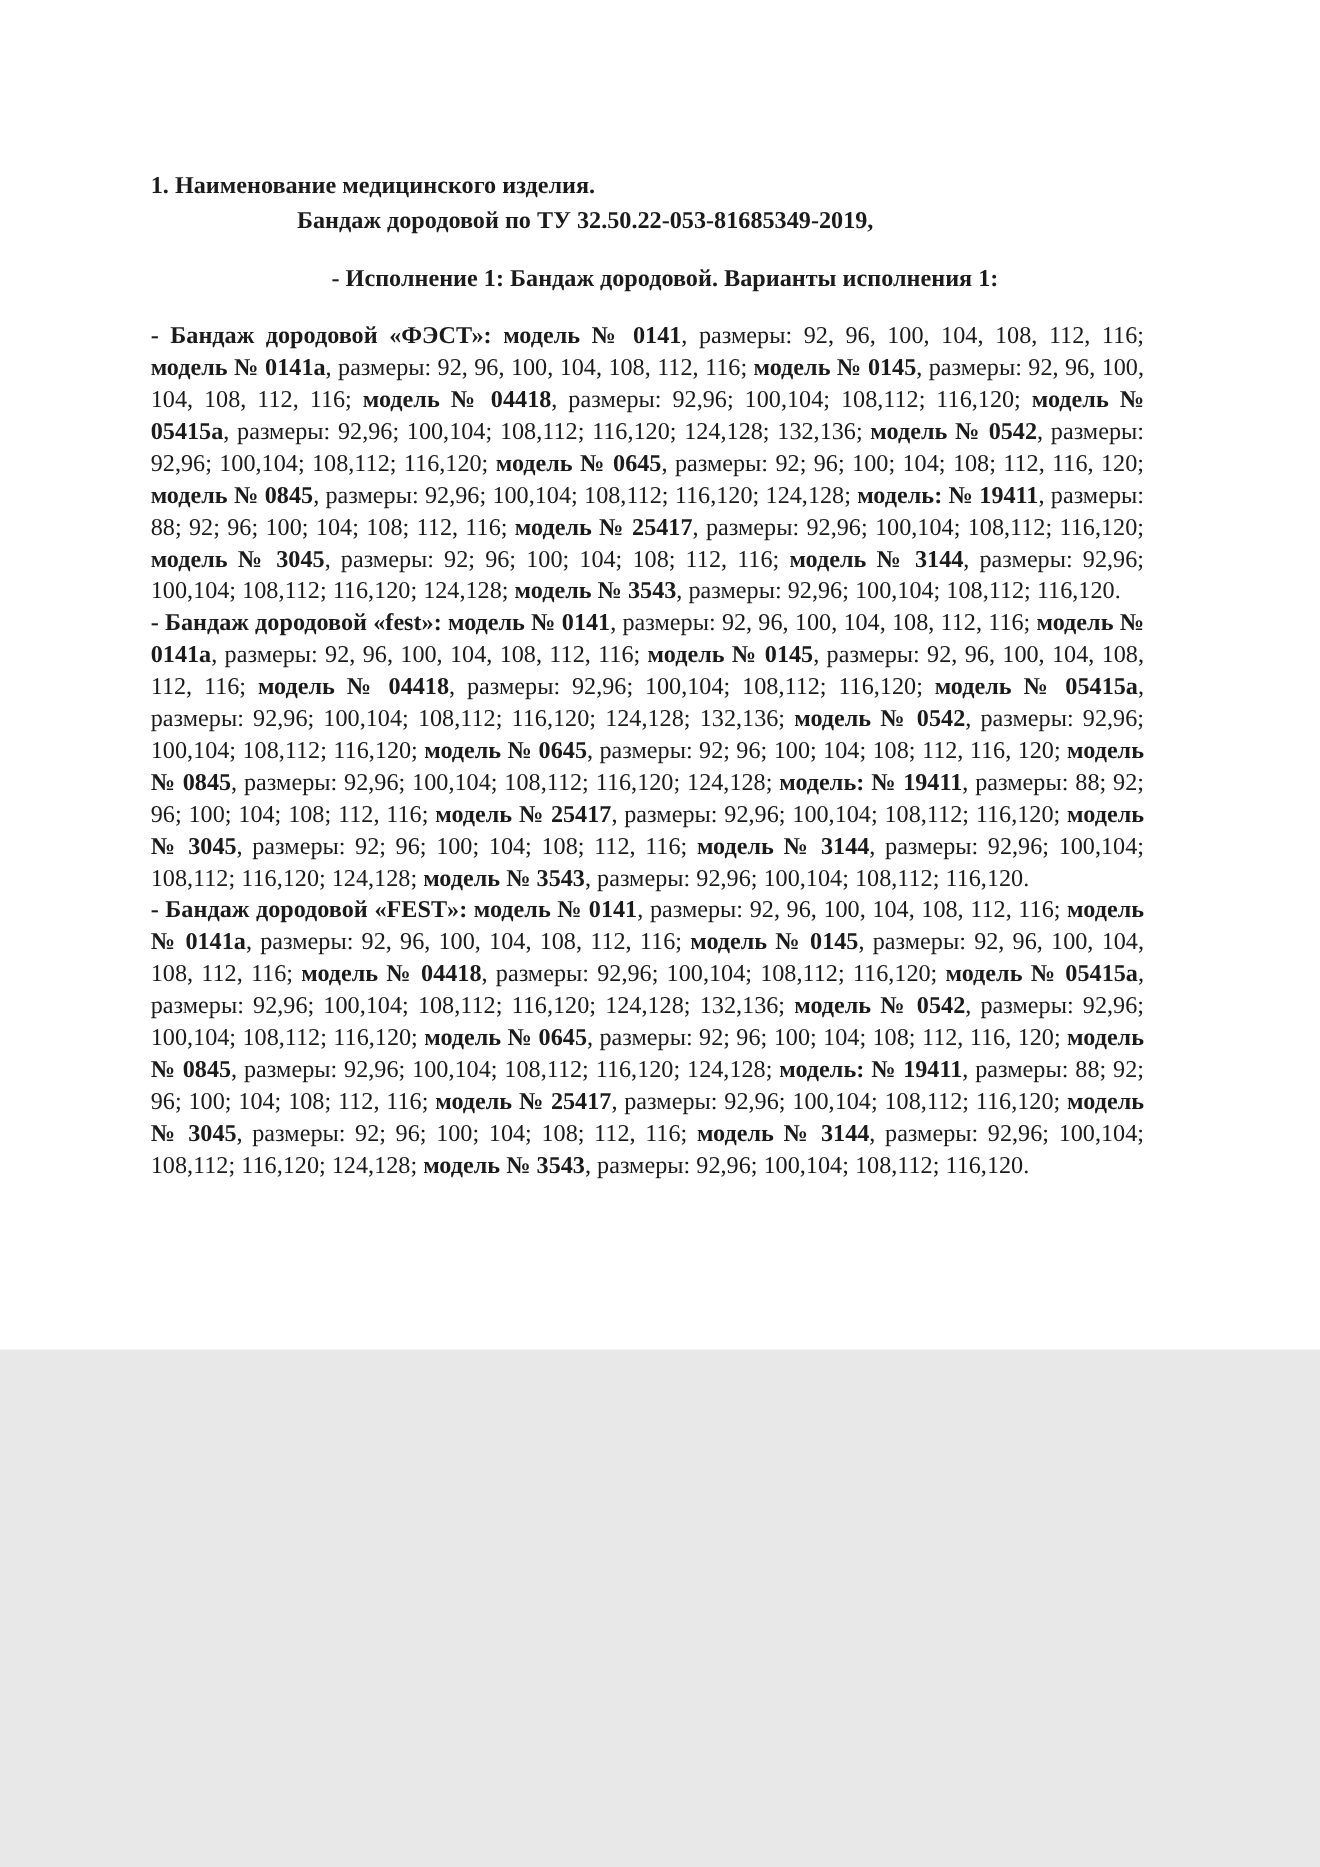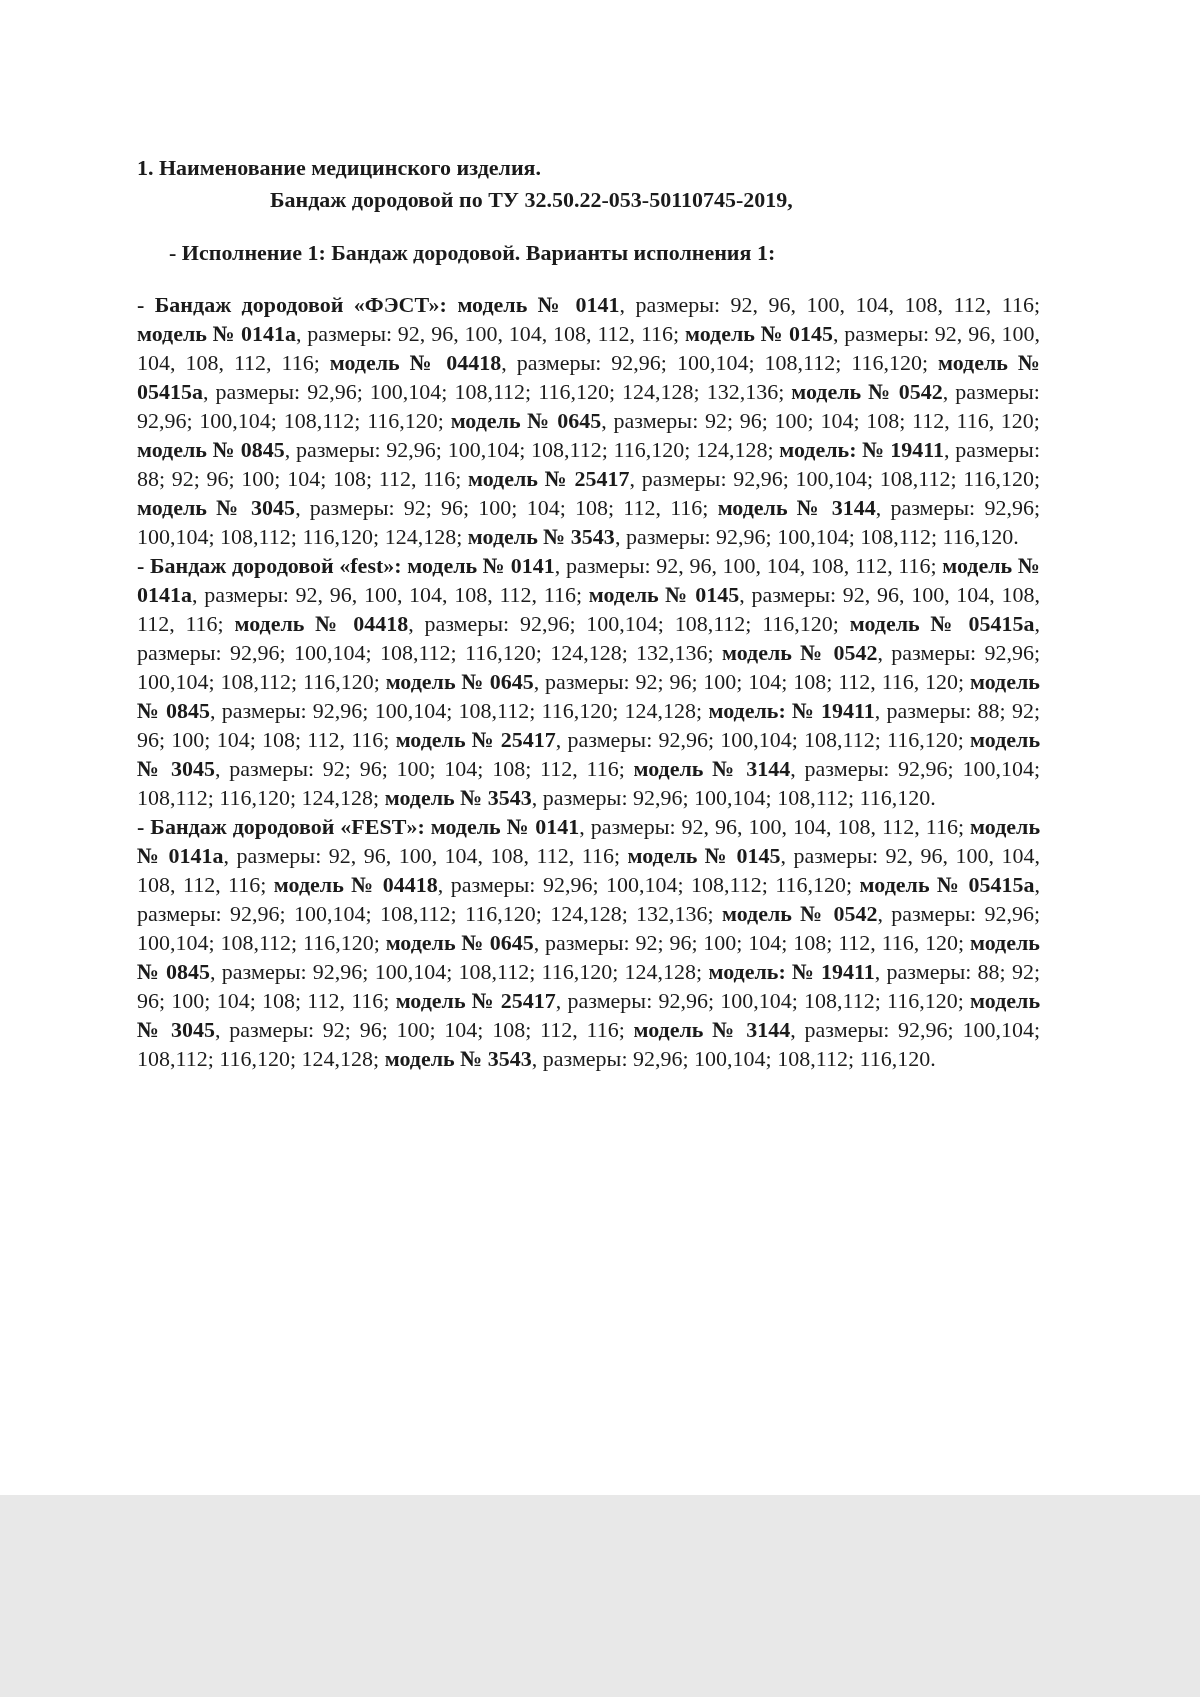--- a/index.html
+++ b/index.html
@@ -3,38 +3,38 @@
 <meta charset="utf-8">
 <style>
   html, body {
     margin: 0;
     padding: 0;
     background: #e8e8e8;
   }
   .page {
     position: relative;
     width: 1200px;
-    height: 1495px;
+    height: 1227px;
     margin: 0 auto;
     background: #ffffff;
     box-sizing: border-box;
     padding: 155px 160px 0 137px;
     font-family: "Liberation Serif", "DejaVu Serif", serif;
     color: #1b1b1b;
     overflow: hidden;
   }
   .h-line {
     font-size: 22px;
     line-height: 26px;
     font-weight: bold;
     margin: 0;
   }
   .h-line2 { margin: 6px 0 0 133px; }
   .h-line3 { margin: 26px 0 0 23px; }
-  .h-line4 { margin: 27px 0 0 32px; }
+  .h-line4 { margin: 27px 0 0 32px; text-align: center; }
 
   .paragraphs {
     margin-top: 24px;
   }
   .para {
     margin: 0;
     font-size: 22px;
     line-height: 29px;
     text-align: justify;
     text-justify: inter-word;
@@ -45,21 +45,21 @@
   .para .seg-regular {
     font-weight: normal;
   }
 </style>
 </head>
 <body>
 
 <div class="page">
   <div class="h-line h-line1">1. Наименование медицинского изделия.</div>
 
-  <div class="h-line h-line2">Бандаж дородовой по ТУ 32.50.22-053-50110745-2019,</div>
+  <div class="h-line h-line2">Бандаж дородовой по ТУ 32.50.22-053-81685349-2019,</div>
 
 
   <div class="h-line h-line4">- Исполнение 1:  Бандаж дородовой. Варианты исполнения 1:</div>
 
   <div class="paragraphs">
     <p class="para"><span class="seg-bold">- Бандаж дородовой «ФЭСТ»:  модель № 0141</span><span class="seg-regular">, размеры: 92, 96, 100, 104, 108, 112, 116; </span><span class="seg-bold">модель № 0141а</span><span class="seg-regular">, размеры: 92, 96, 100, 104, 108, 112, 116; </span><span class="seg-bold">модель № 0145</span><span class="seg-regular">, размеры: 92, 96, 100, 104, 108, 112, 116; </span><span class="seg-bold">модель № 04418</span><span class="seg-regular">, размеры: 92,96; 100,104; 108,112; 116,120; </span><span class="seg-bold">модель № 05415а</span><span class="seg-regular">, размеры: 92,96; 100,104; 108,112; 116,120; 124,128; 132,136; </span><span class="seg-bold">модель № 0542</span><span class="seg-regular">, размеры: 92,96; 100,104; 108,112; 116,120; </span><span class="seg-bold">модель № 0645</span><span class="seg-regular">, размеры: 92; 96; 100; 104; 108; 112, 116, 120; </span><span class="seg-bold">модель № 0845</span><span class="seg-regular">, размеры: 92,96; 100,104; 108,112; 116,120; 124,128; </span><span class="seg-bold">модель: № 19411</span><span class="seg-regular">, размеры: 88; 92; 96; 100; 104; 108; 112, 116; </span><span class="seg-bold">модель № 25417</span><span class="seg-regular">, размеры: 92,96; 100,104; 108,112; 116,120; </span><span class="seg-bold">модель № 3045</span><span class="seg-regular">, размеры: 92; 96; 100; 104; 108; 112, 116; </span><span class="seg-bold">модель № 3144</span><span class="seg-regular">, размеры: 92,96; 100,104; 108,112; 116,120; 124,128; </span><span class="seg-bold">модель № 3543</span><span class="seg-regular">, размеры: 92,96; 100,104; 108,112; 116,120.</span></p>
     <p class="para"><span class="seg-bold">- Бандаж дородовой «fest»:  модель № 0141</span><span class="seg-regular">, размеры: 92, 96, 100, 104, 108, 112, 116; </span><span class="seg-bold">модель № 0141а</span><span class="seg-regular">, размеры: 92, 96, 100, 104, 108, 112, 116; </span><span class="seg-bold">модель № 0145</span><span class="seg-regular">, размеры: 92, 96, 100, 104, 108, 112, 116; </span><span class="seg-bold">модель № 04418</span><span class="seg-regular">, размеры: 92,96; 100,104; 108,112; 116,120; </span><span class="seg-bold">модель № 05415а</span><span class="seg-regular">, размеры: 92,96; 100,104; 108,112; 116,120; 124,128; 132,136; </span><span class="seg-bold">модель № 0542</span><span class="seg-regular">, размеры: 92,96; 100,104; 108,112; 116,120; </span><span class="seg-bold">модель № 0645</span><span class="seg-regular">, размеры: 92; 96; 100; 104; 108; 112, 116, 120; </span><span class="seg-bold">модель № 0845</span><span class="seg-regular">, размеры: 92,96; 100,104; 108,112; 116,120; 124,128; </span><span class="seg-bold">модель: № 19411</span><span class="seg-regular">, размеры: 88; 92; 96; 100; 104; 108; 112, 116; </span><span class="seg-bold">модель № 25417</span><span class="seg-regular">, размеры: 92,96; 100,104; 108,112; 116,120; </span><span class="seg-bold">модель № 3045</span><span class="seg-regular">, размеры: 92; 96; 100; 104; 108; 112, 116; </span><span class="seg-bold">модель № 3144</span><span class="seg-regular">, размеры: 92,96; 100,104; 108,112; 116,120; 124,128; </span><span class="seg-bold">модель № 3543</span><span class="seg-regular">, размеры: 92,96; 100,104; 108,112; 116,120.</span></p>
     <p class="para"><span class="seg-bold">- Бандаж дородовой «FEST»:  модель № 0141</span><span class="seg-regular">, размеры: 92, 96, 100, 104, 108, 112, 116; </span><span class="seg-bold">модель № 0141а</span><span class="seg-regular">, размеры: 92, 96, 100, 104, 108, 112, 116; </span><span class="seg-bold">модель № 0145</span><span class="seg-regular">, размеры: 92, 96, 100, 104, 108, 112, 116; </span><span class="seg-bold">модель № 04418</span><span class="seg-regular">, размеры: 92,96; 100,104; 108,112; 116,120; </span><span class="seg-bold">модель № 05415а</span><span class="seg-regular">, размеры: 92,96; 100,104; 108,112; 116,120; 124,128; 132,136; </span><span class="seg-bold">модель № 0542</span><span class="seg-regular">, размеры: 92,96; 100,104; 108,112; 116,120; </span><span class="seg-bold">модель № 0645</span><span class="seg-regular">, размеры: 92; 96; 100; 104; 108; 112, 116, 120; </span><span class="seg-bold">модель № 0845</span><span class="seg-regular">, размеры: 92,96; 100,104; 108,112; 116,120; 124,128; </span><span class="seg-bold">модель: № 19411</span><span class="seg-regular">, размеры: 88; 92; 96; 100; 104; 108; 112, 116; </span><span class="seg-bold">модель № 25417</span><span class="seg-regular">, размеры: 92,96; 100,104; 108,112; 116,120; </span><span class="seg-bold">модель № 3045</span><span class="seg-regular">, размеры: 92; 96; 100; 104; 108; 112, 116; </span><span class="seg-bold">модель № 3144</span><span class="seg-regular">, размеры: 92,96; 100,104; 108,112; 116,120; 124,128; </span><span class="seg-bold">модель № 3543</span><span class="seg-regular">, размеры: 92,96; 100,104; 108,112; 116,120.</span></p>
   </div>
 </div>

